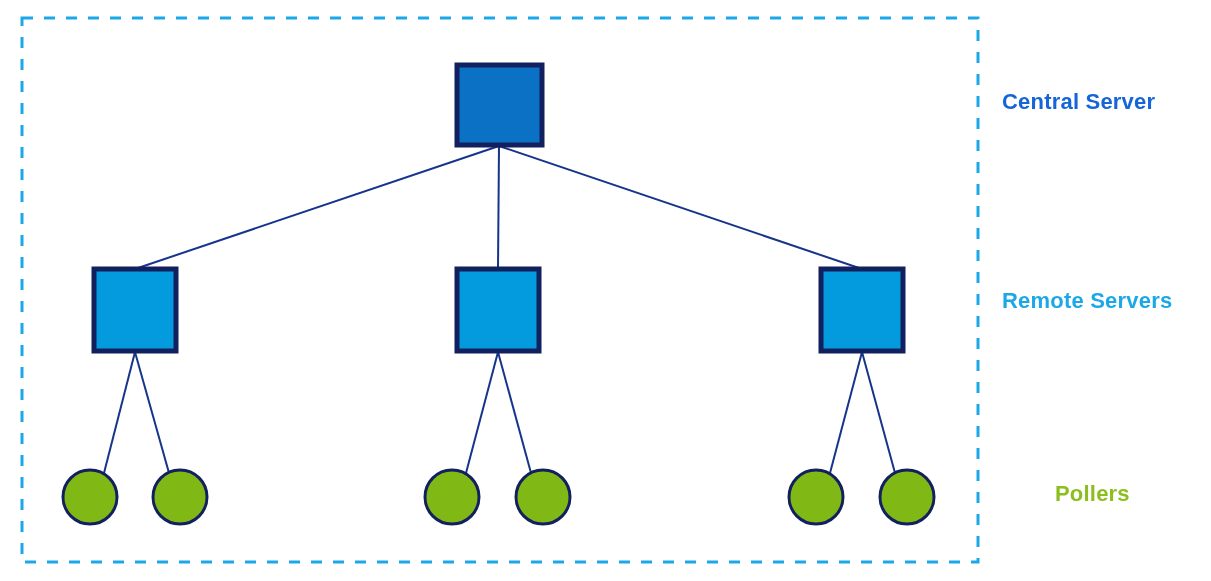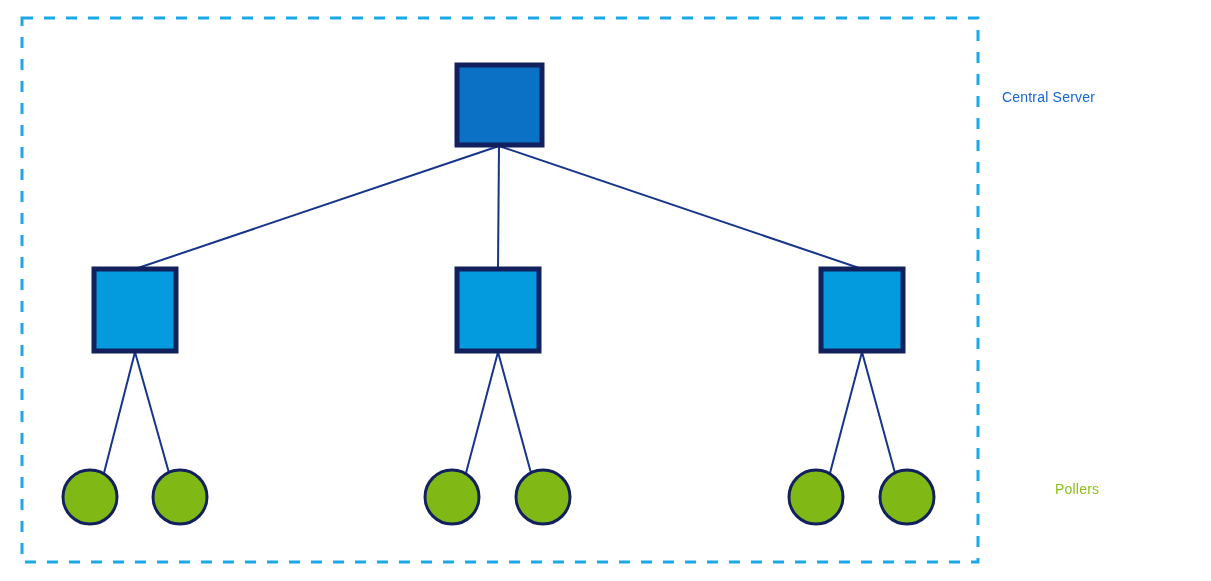--- a/index.html
+++ b/index.html
@@ -18,22 +18,22 @@
   #diagram-svg {
     position: absolute;
     left: 0;
     top: 0;
     width: 1211px;
     height: 581px;
   }
   .tier-label {
     position: absolute;
     font-family: "Liberation Sans", sans-serif;
-    font-weight: normal;
-    font-size: 14px;
+    font-weight: bold;
+    font-size: 22px;
     letter-spacing: 0.2px;
     white-space: nowrap;
   }
   #label-central-server {
     left: 1002px;
     top: 89px;
     color: #1565D8;
   }
   #label-remote-servers {
     left: 1002px;
@@ -86,16 +86,17 @@
       <circle cx="452" cy="497" r="27" fill="#80B816" stroke="#13205E" stroke-width="3"></circle>
       <circle cx="543" cy="497" r="27" fill="#80B816" stroke="#13205E" stroke-width="3"></circle>
       <circle cx="816" cy="497" r="27" fill="#80B816" stroke="#13205E" stroke-width="3"></circle>
       <circle cx="907" cy="497" r="27" fill="#80B816" stroke="#13205E" stroke-width="3"></circle>
     </g>
 
   </svg>
 
   <div class="tier-label" id="label-central-server">Central Server</div>
 
+  <div class="tier-label" id="label-remote-servers">Remote Servers</div>
 
   <div class="tier-label" id="label-pollers">Pollers</div>
 
 </div>
 
 </body></html>

